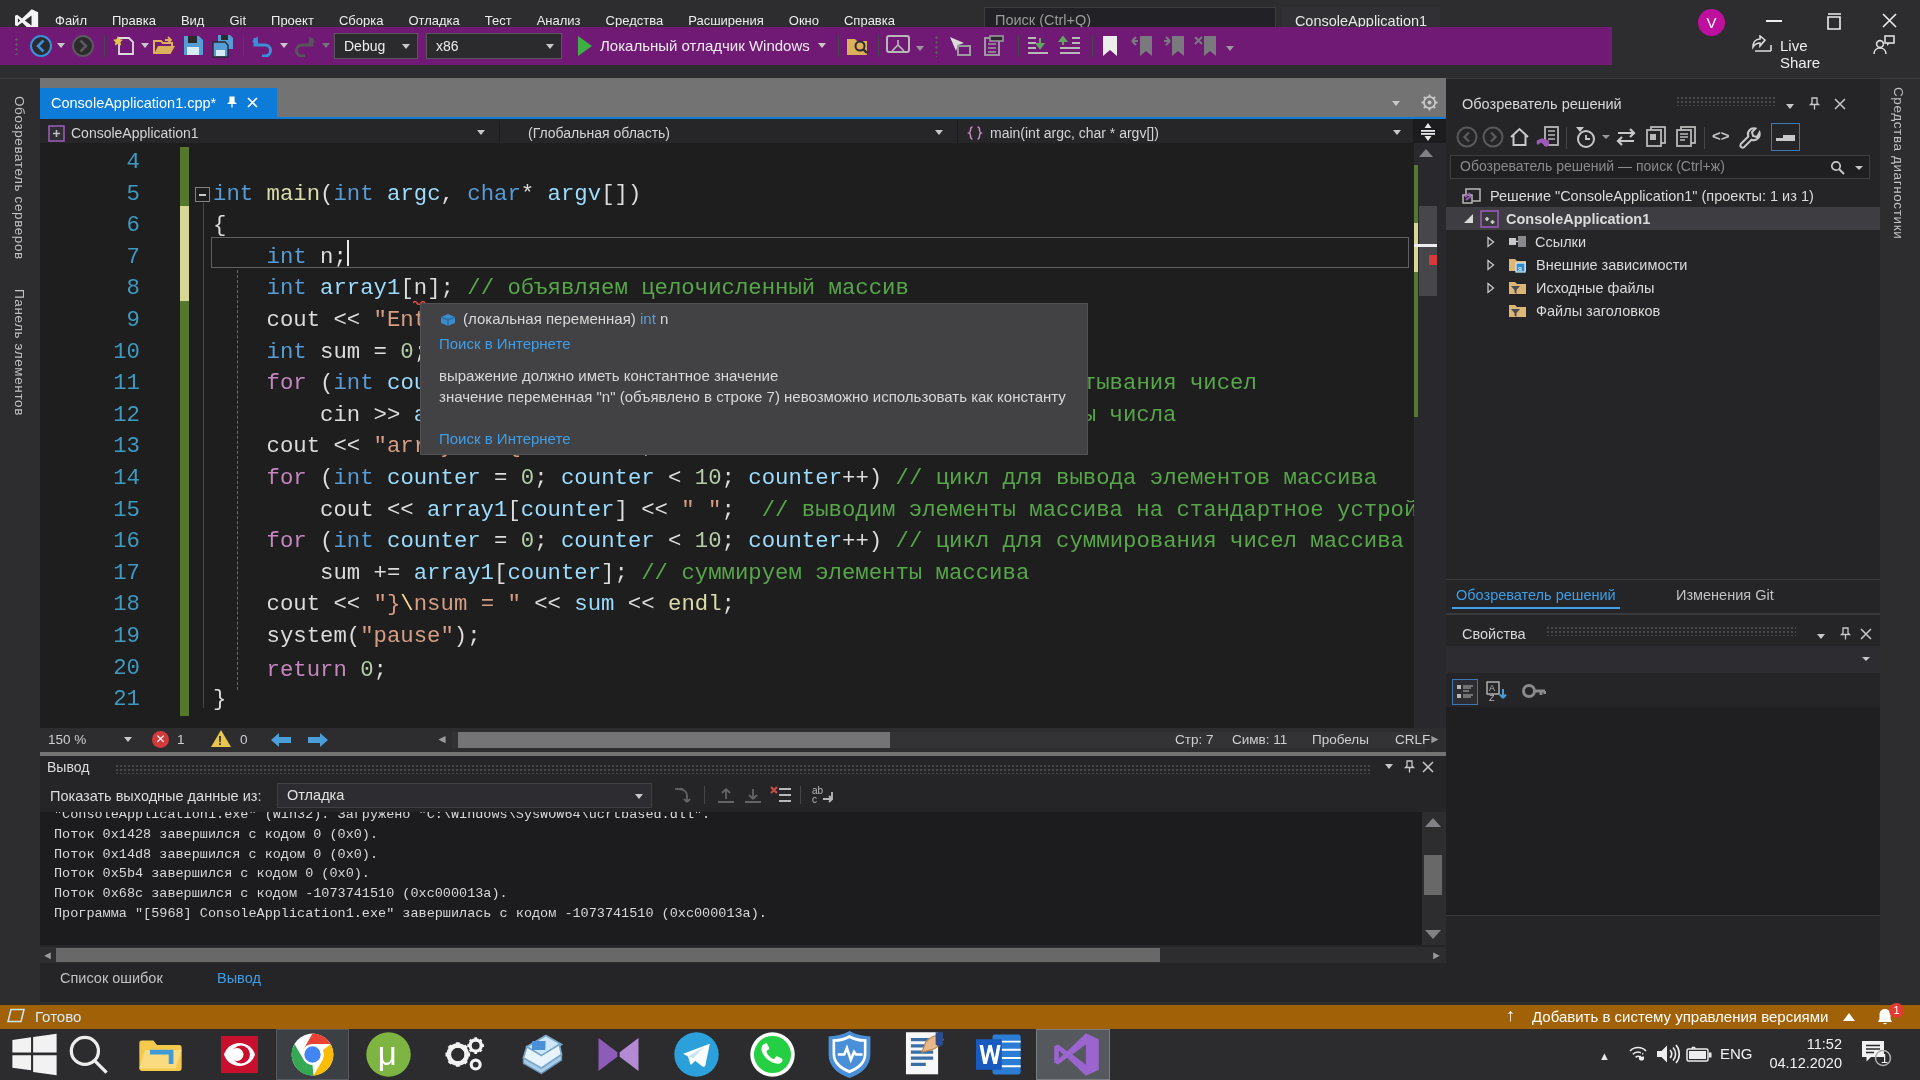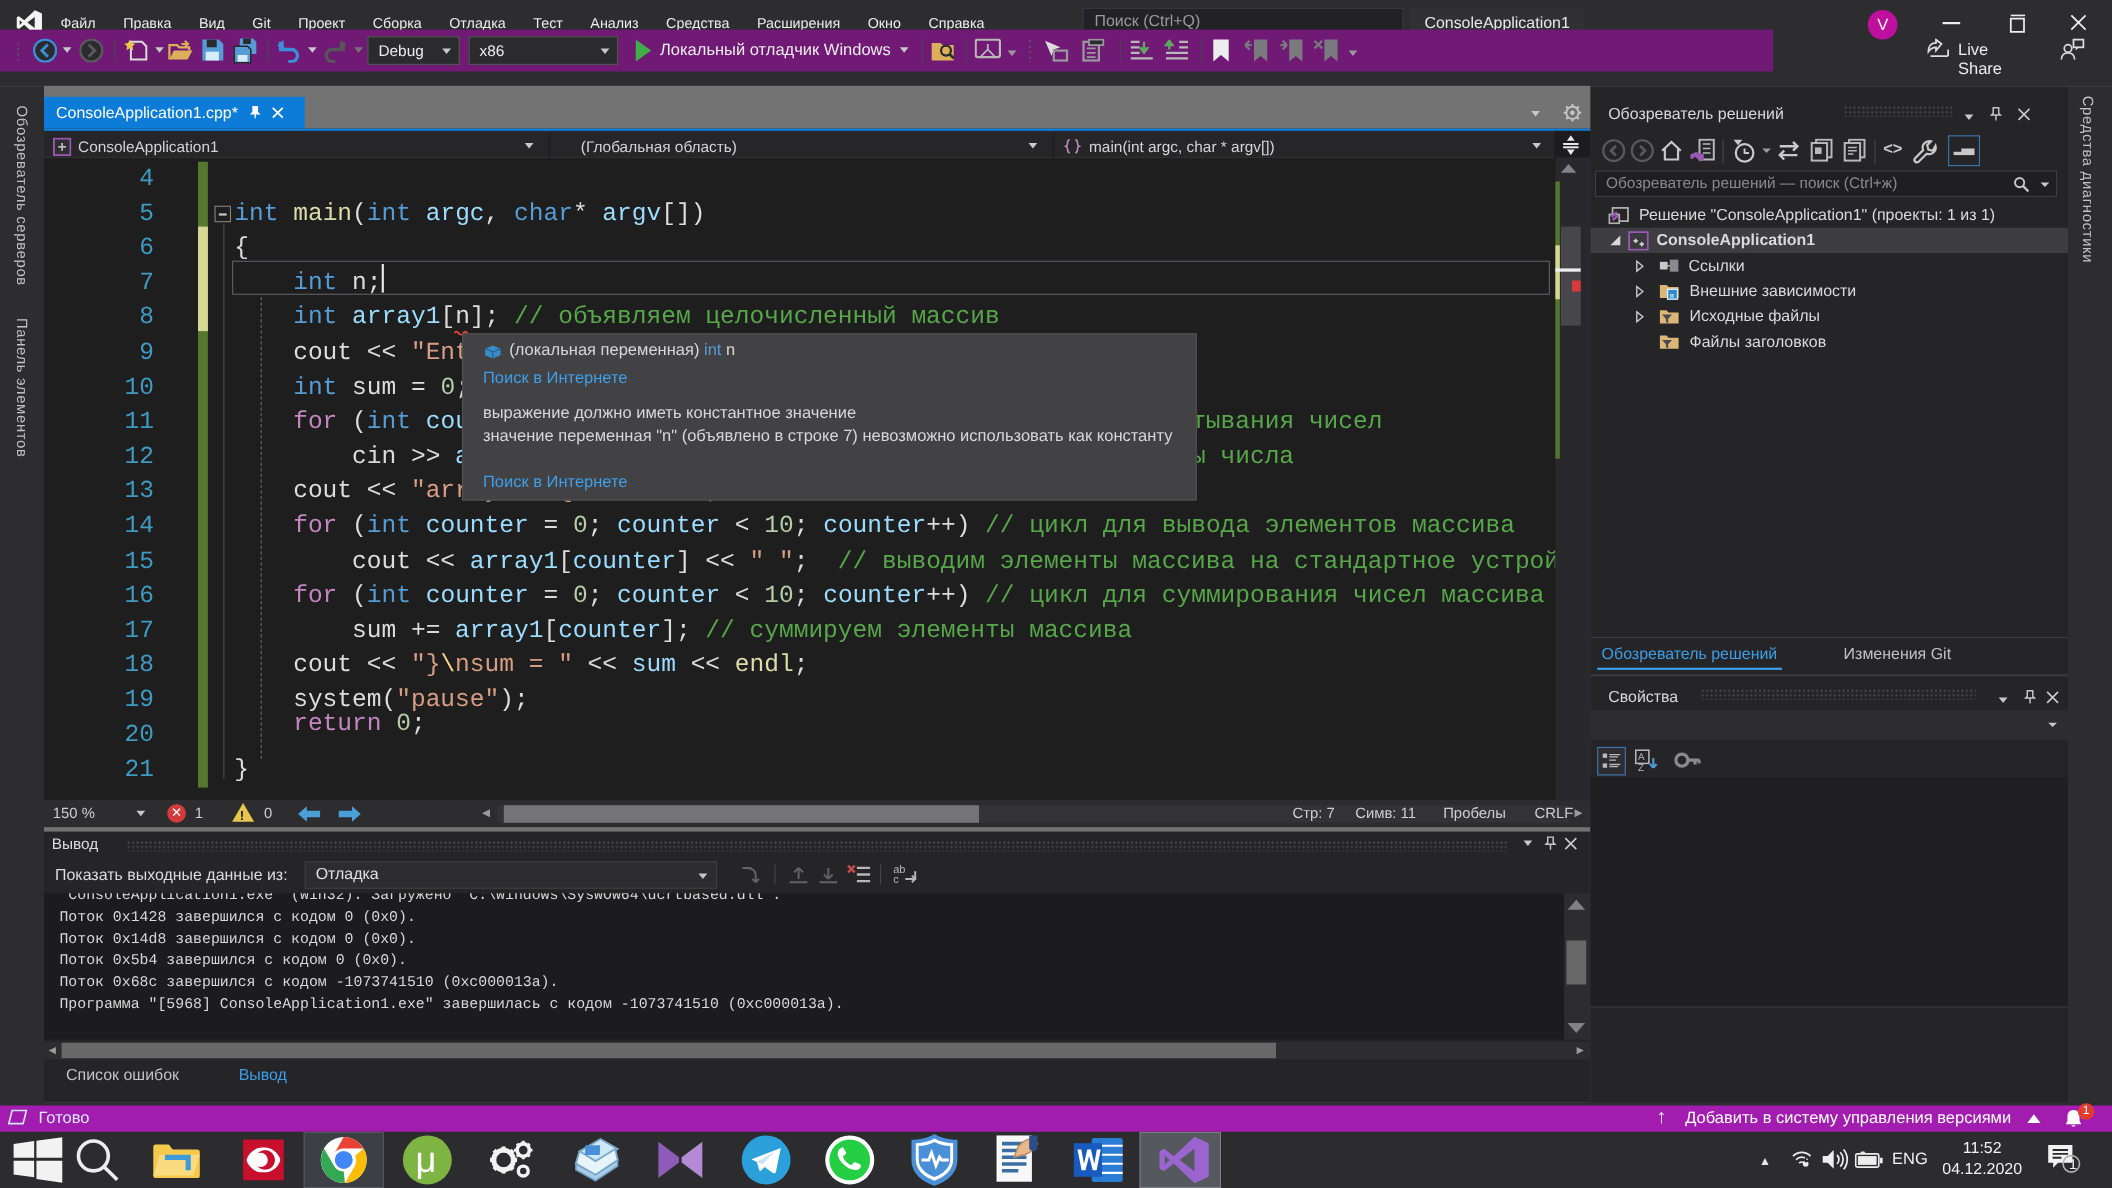--- a/index.html
+++ b/index.html
@@ -34,21 +34,21 @@
 
 #output{left:40px;top:756px;width:1406px;height:246px;background:#252527}
 #outtext{position:absolute;left:0;top:56px;width:1382px;height:133px;background:#1c1c1e;color:#d8d8d8;font-family:"Liberation Mono",monospace;font-size:13.5px;line-height:19.8px;white-space:pre;padding:0 0 0 14px;overflow:hidden;text-indent:0}
 
 #rightpanel{left:1446px;top:78px;width:434px;height:924px;background:#252527;border-top:1px solid #3a3a3e}
 #rightstrip{left:1880px;top:78px;width:40px;height:924px;background:#2d2d30;border-top:1px solid #3a3a3e}
 .ptitle{position:absolute;left:0;width:434px;height:30px;color:#d8d8d8;font-size:14.5px;display:flex;align-items:center;padding-left:16px}
 .treerow{position:absolute;left:0;width:434px;height:23px;font-size:14.5px;color:#dadada;display:flex;align-items:center}
 .gicon{position:absolute;top:3px}
 
-#statusbar{left:0;top:1005px;width:1920px;height:24px;background:#a21caf;color:#d6ecfc;font-size:15px}
+#statusbar{left:0;top:1005px;width:1920px;height:24px;background:#a16207;color:#d6ecfc;font-size:15px}
 
 #taskbar{left:0;top:1029px;width:1920px;height:51px;background:#2c2c2e;color:#fff}
 .ticon{position:absolute;top:0;width:47px;height:51px;display:flex;align-items:center;justify-content:center}
 </style></head>
 <body>
 <div id="root">
 <div class="abs" id="titlebar"></div>
 <svg class="abs" style="left:15px;top:9px" width="24" height="23" viewBox="0 0 28 26">
       <path d="M19.5 0 L8.2 10.6 L2.5 6.2 L0 7.4 L0 18.6 L2.5 19.8 L8.2 15.4 L19.5 26 L27 22.6 L27 3.4 Z M3.4 15.5 L3.4 10.5 L6.1 13 Z M11.5 13 L19.3 7.2 L19.3 18.8 Z" fill="#f4f4f4"></path>
     </svg>
@@ -264,21 +264,21 @@
 <div class="cl" style="top:193.6px">    <span class="k">int</span> sum = <span class="n">0</span>;</div>
 <div class="cl" style="top:225.2px">    <span class="c">for</span> (<span class="k">int</span> <span class="v">counter</span> = <span class="n">0</span>; <span class="v">counter</span> &lt; n; <span class="v">counter</span>++) <span class="m">// цикл для считывания чисел</span></div>
 <div class="cl" style="top:256.8px">        cin &gt;&gt; <span class="v">array1</span>[<span class="v">counter</span>]; <span class="m">// считываем с клавиатуры элементы числа</span></div>
 <div class="cl" style="top:288.4px">    cout &lt;&lt; <span class="s">"array1 = {"</span> &lt;&lt; <span class="f">endl</span>;</div>
 <div class="cl" style="top:320px">    <span class="c">for</span> (<span class="k">int</span> <span class="v">counter</span> = <span class="n">0</span>; <span class="v">counter</span> &lt; <span class="n">10</span>; <span class="v">counter</span>++) <span class="m">// цикл для вывода элементов массива</span></div>
 <div class="cl" style="top:351.6px">        cout &lt;&lt; <span class="v">array1</span>[<span class="v">counter</span>] &lt;&lt; <span class="s">" "</span>;  <span class="m">// выводим элементы массива на стандартное устройство вывода</span></div>
 <div class="cl" style="top:383.2px">    <span class="c">for</span> (<span class="k">int</span> <span class="v">counter</span> = <span class="n">0</span>; <span class="v">counter</span> &lt; <span class="n">10</span>; <span class="v">counter</span>++) <span class="m">// цикл для суммирования чисел массива</span></div>
 <div class="cl" style="top:414.8px">        sum += <span class="v">array1</span>[<span class="v">counter</span>]; <span class="m">// суммируем элементы массива</span></div>
 <div class="cl" style="top:446.4px">    cout &lt;&lt; <span class="s">"}</span><span class="g">\</span><span class="s">nsum = "</span> &lt;&lt; <span class="v">sum</span> &lt;&lt; <span class="f">endl</span>;</div>
 <div class="cl" style="top:478px">    system(<span class="s">"pause"</span>);</div>
-<div class="cl" style="top:500px">    <span class="c">return</span> <span class="n">0</span>;</div>
+<div class="cl" style="top:512px">    <span class="c">return</span> <span class="n">0</span>;</div>
 <div class="cl" style="top:541.2px">}</div>
 <svg style="position:absolute;left:373px;top:156px" width="15" height="6" viewBox="0 0 15 6">
             <path d="M0 4 q2 -3 4 0 t4 0 t4 0" fill="none" stroke="#e8483c" stroke-width="1.6"></path>
           </svg>
 </div>
 <div style="position:absolute;left:171px;top:94px;width:1198px;height:31px;border:1px solid #5f5f64"></div>
 <div style="position:absolute;left:307px;top:97px;width:2px;height:26px;background:#e8e8e8"></div>
 <div id="tooltip" style="position:absolute;left:380px;top:160px;width:668px;height:152px;background:#424245;border:1px solid #525255;font-size:15px;color:#d8d8d8">
 <svg style="position:absolute;left:19px;top:9px" width="16" height="14" viewBox="0 0 16 14">
             <path d="M1 4 L8 1 L15 4 L15 10 L8 13 L1 10 Z" fill="#3a8bc8"></path>
@@ -633,20 +633,20 @@
         <path d="M1 7 h4.5 l5.5-5.5 v17 L5.5 13 H1 Z" fill="#ededed"></path>
         <path d="M14 6 a5.5 5.5 0 0 1 0 8 M17 3.5 a9.5 9.5 0 0 1 0 13 M20 1 a14 14 0 0 1 0 18" fill="none" stroke="#ededed" stroke-width="1.6"></path>
       </svg>
 <svg style="position:absolute;left:1686px;top:17px" width="26" height="16" viewBox="0 0 26 16">
         <rect x="1" y="3" width="21" height="12" rx="1.5" fill="none" stroke="#ededed" stroke-width="1.5"></rect>
         <rect x="23" y="6.5" width="2.5" height="5" fill="#ededed"></rect>
         <rect x="3" y="5" width="17" height="8" fill="#ededed"></rect>
         <path d="M6 3 V1.5 M6 1.5 h3 M9 1.5 V3" stroke="#ededed" stroke-width="1.3" fill="none"></path>
       </svg>
 <div style="position:absolute;left:1720px;top:16px;font-size:15px;color:#f2f2f2">ENG</div>
-<div style="position:absolute;left:1762px;top:6px;width:80px;text-align:center;font-size:14.5px;color:#f2f2f2;line-height:19px">11:52<br>04.12.2020</div>
+<div style="position:absolute;left:1762px;top:6px;width:80px;text-align:right;font-size:14.5px;color:#f2f2f2;line-height:19px">11:52<br>04.12.2020</div>
 <svg style="position:absolute;left:1860px;top:11px" width="32" height="28" viewBox="0 0 32 28">
         <path d="M2 1 h22 v16 h-13 l-4.5 4.5 V17 H2 Z" fill="#f2f2f2"></path>
         <path d="M6 5.5 h14 M6 9 h14 M6 12.5 h8" stroke="#2a2a2c" stroke-width="1.7"></path>
         <circle cx="23" cy="18" r="7.5" fill="none" stroke="#b0b0b0" stroke-width="1.5"></circle>
         <text x="20.8" y="22.5" font-size="13px" fill="#f2f2f2" font-family="Liberation Sans">1</text>
       </svg>
 </div>
 </div>
 </body></html>

